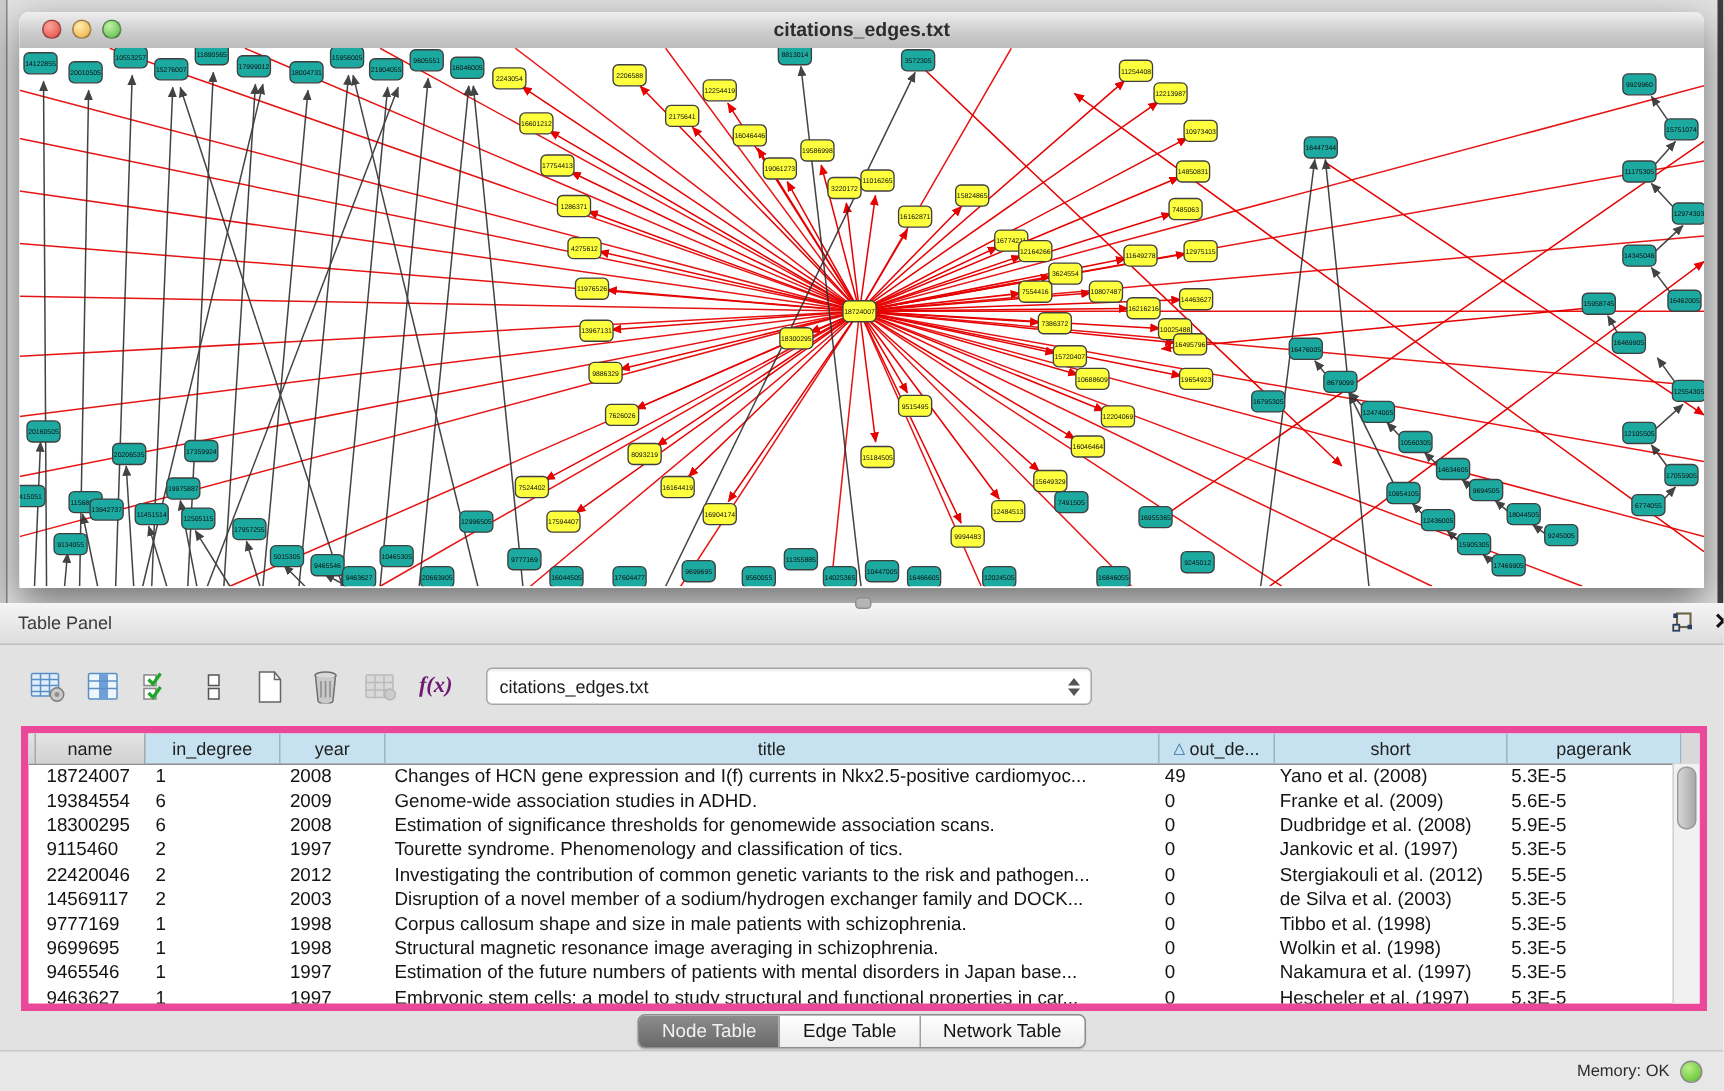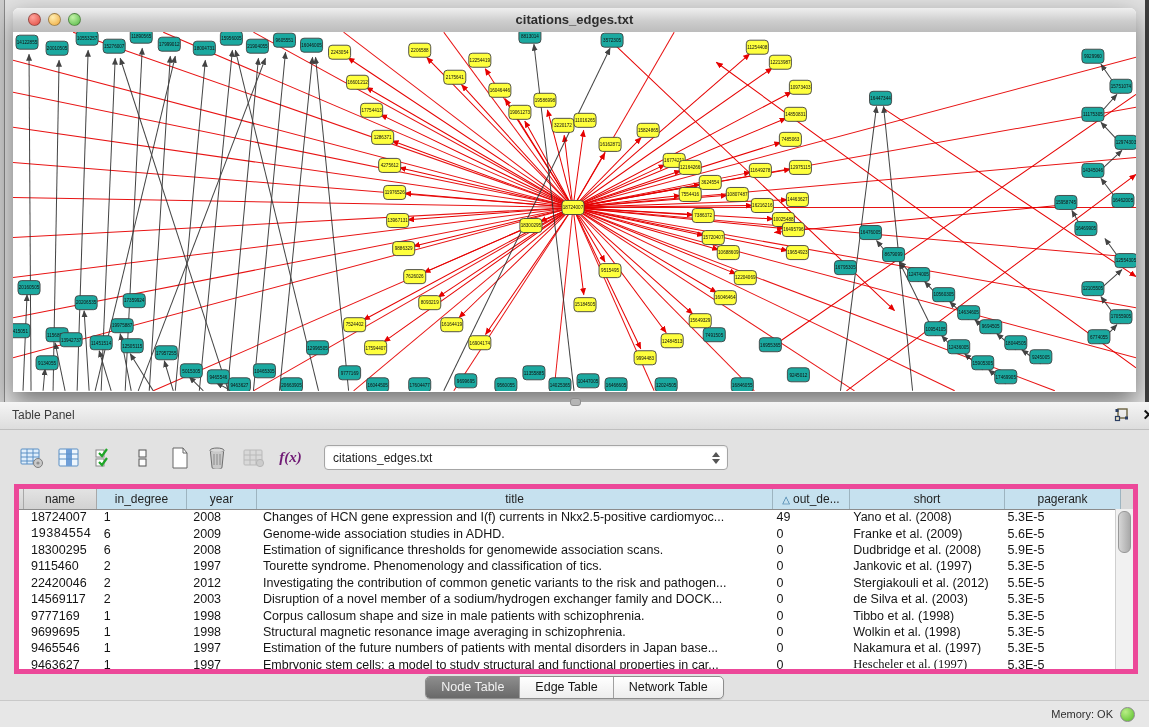--- a/index.html
+++ b/index.html
@@ -860,21 +860,21 @@
           <div class="td" style="width: 73px;">18724007</div>
           <div class="td" style="width: 90px;">1</div>
           <div class="td" style="width: 70px;">2008</div>
           <div class="td" style="width: 516px;">Changes of HCN gene expression and I(f) currents in Nkx2.5-positive cardiomyoc...</div>
           <div class="td" style="width: 77px;">49</div>
           <div class="td" style="width: 155px;">Yano et al. (2008)</div>
           <div class="td" style="width: 116px;">5.3E-5</div>
         </div>
         <div class="tr">
           <div class="td" style="width: 5px; padding: 0px;"></div>
-          <div class="td" style="width: 73px; font-family: Liberation Mono, monospace;">19384554</div>
+          <div class="td" style="width: 73px;">19384554</div>
           <div class="td" style="width: 90px;">6</div>
           <div class="td" style="width: 70px;">2009</div>
           <div class="td" style="width: 516px;">Genome-wide association studies in ADHD.</div>
           <div class="td" style="width: 77px;">0</div>
           <div class="td" style="width: 155px;">Franke et al. (2009)</div>
           <div class="td" style="width: 116px;">5.6E-5</div>
         </div>
         <div class="tr">
           <div class="td" style="width: 5px; padding: 0px;"></div>
           <div class="td" style="width: 73px;">18300295</div>
@@ -945,21 +945,21 @@
           <div class="td" style="width: 155px;">Nakamura et al. (1997)</div>
           <div class="td" style="width: 116px;">5.3E-5</div>
         </div>
         <div class="tr">
           <div class="td" style="width: 5px; padding: 0px;"></div>
           <div class="td" style="width: 73px;">9463627</div>
           <div class="td" style="width: 90px;">1</div>
           <div class="td" style="width: 70px;">1997</div>
           <div class="td" style="width: 516px;">Embryonic stem cells: a model to study structural and functional properties in car...</div>
           <div class="td" style="width: 77px;">0</div>
-          <div class="td" style="width: 155px; font-family: Liberation Serif, serif;">Hescheler et al. (1997)</div>
+          <div class="td" style="width: 155px;">Hescheler et al. (1997)</div>
           <div class="td" style="width: 116px;">5.3E-5</div>
         </div>
       </div>
     <div class="vscroll">
       <div class="vthumb"></div>
     </div>
   </div>
 
   <div class="tabs-row">
     <div class="segmented" id="segmented">

